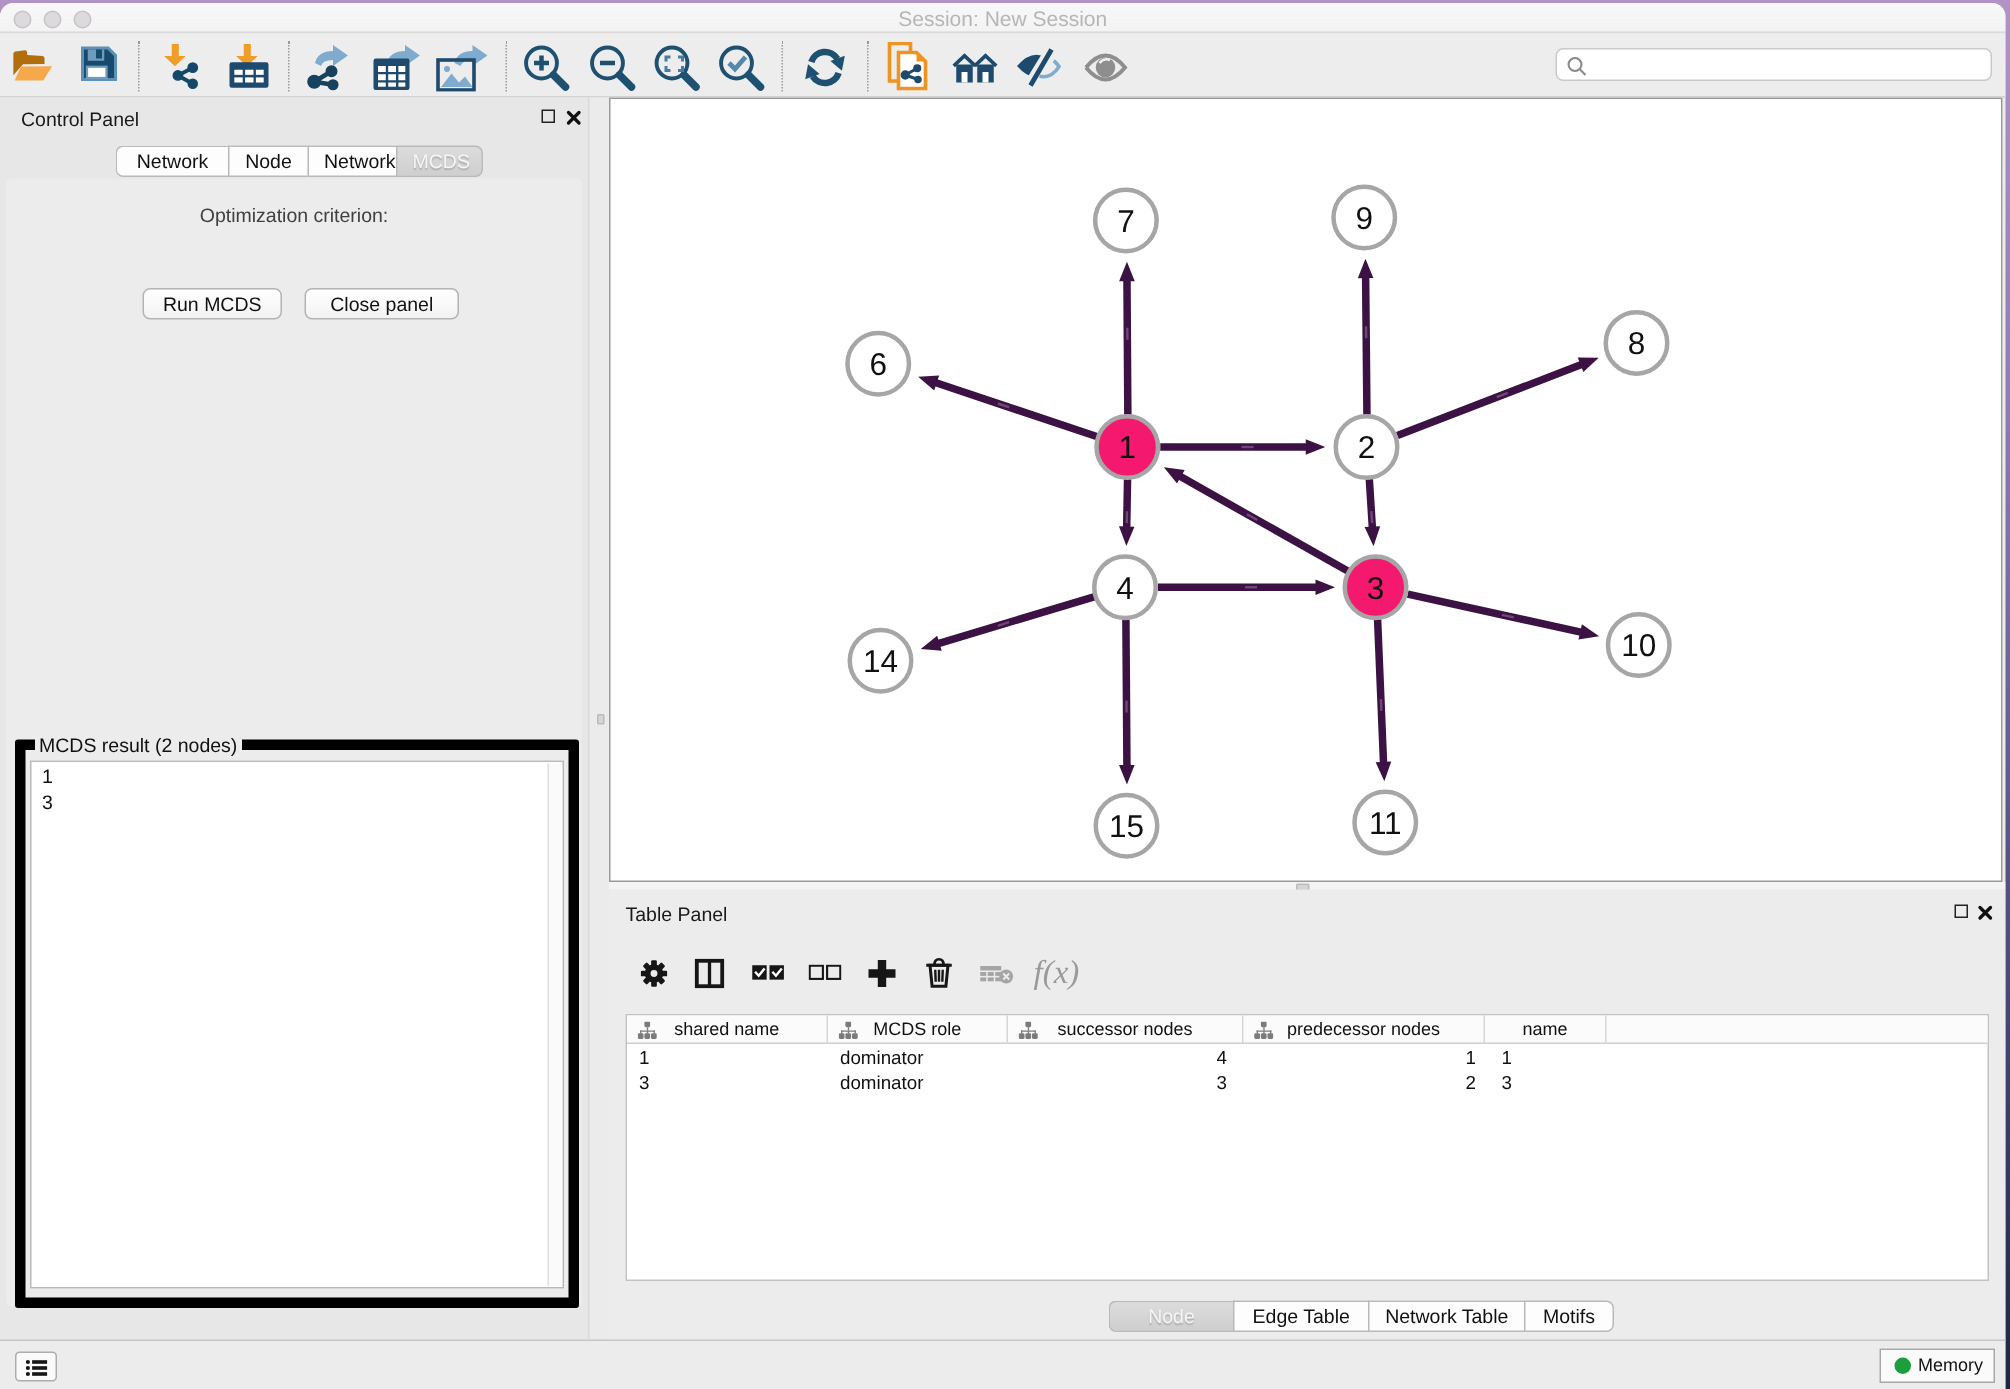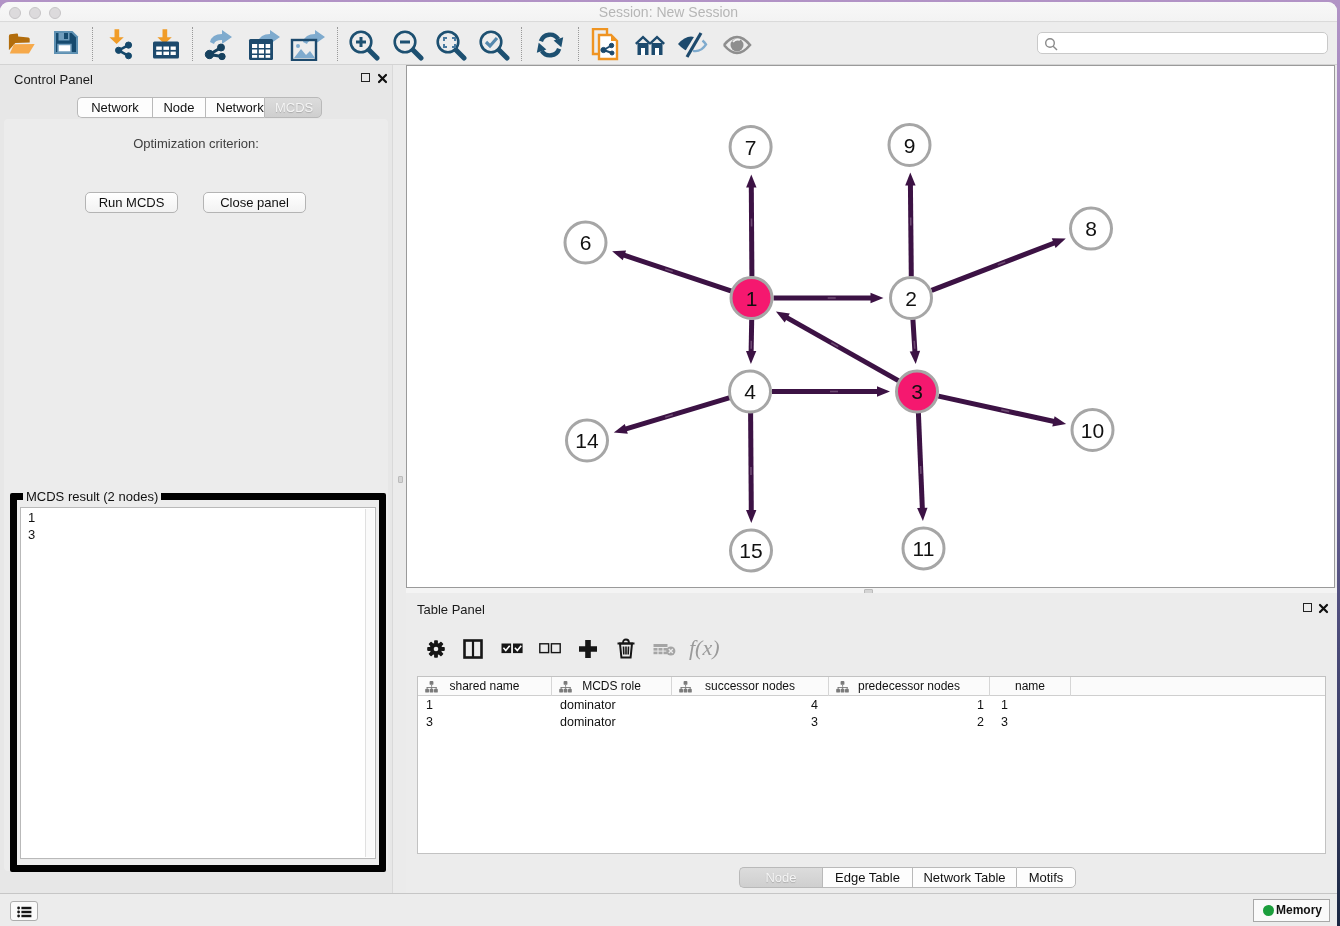--- a/index.html
+++ b/index.html
@@ -33,21 +33,21 @@
 
 .graph line { stroke:#3c1244; stroke-width:5; }
 .graph line.mid { stroke:#6d4a72; stroke-width:1.6; }
 .graph polygon { fill:#3c1244; }
 .graph circle { fill:#fff; stroke:#a6a6a6; stroke-width:3; }
 .graph circle.sel { fill:#f5186f; }
 .graph text { font-family:"Liberation Sans",sans-serif; font-size:21px; fill:#111; text-anchor:middle; }
 
 .tpanel { position:absolute; left:406px; top:591px; width:931px; height:300px; background:#ececec; }
 
-.statusbar { position:absolute; left:0; top:891px; width:100%; height:33px; background:#ececec; border-top:1px solid #c6c6c6;font-weight:bold; }
+.statusbar { position:absolute; left:0; top:891px; width:100%; height:33px; background:#ececec; border-top:1px solid #c6c6c6; }
 .hcell { position:absolute; top:0; height:19px; border-right:1px solid #d6d6d6; font-size:12px; color:#111; text-align:center; line-height:19px; overflow:hidden; }
 .hsvg { position:absolute; left:7px; top:4px; }
 .trow { position:absolute; left:0; width:100%; height:16px; font-size:12.5px; color:#111; line-height:16px; }
 </style>
 </head>
 <body>
 <div class="win">
 
   <div class="titlebar">
     <div class="tl" style="left:9px;"></div>
@@ -228,21 +228,21 @@
 
     <div class="seg" style="left:77px;top:32px;">
       <div class="tab" style="width:75px;">Network</div>
       <div class="tab" style="width:53px;">Node</div>
       <div class="tab" style="width:59px;">Network</div>
       <div class="tab sel" style="width:58px;">MCDS</div>
     </div>
 
     <div class="abs" style="left:4px;top:54px;width:384px;height:752px;background:#ececec;border-radius:4px;"></div>
     <div class="abs" style="left:0;top:71px;width:392px;text-align:center;font-size:13px;color:#404040;">Optimization criterion:</div>
-    <div class="btn abs" style="left:85px;top:127px;width:93px;height:21px;line-height:19px;">Run MCDS</div>
+    <div class="btn abs" style="left:95px;top:127px;width:93px;height:21px;line-height:19px;">Run MCDS</div>
     <div class="btn abs" style="left:203px;top:127px;width:103px;height:21px;line-height:19px;">Close panel</div>
 
     <fieldset class="abs" style="left:10px;top:424px;width:376px;height:383px;border:7px solid #000000;border-radius:2px;">
       <legend style="font-size:13px;color:#111;margin-left:6px;padding:0 3px;">MCDS result (2 nodes)</legend>
       <div style="position:absolute;left:3px;top:3px;right:3px;bottom:6px;background:#fff;border:1px solid #b9b9b9;">
         <div style="font-size:13px;color:#111;padding:2px 0 0 7px;line-height:16.5px;">1<br>3</div>
         <div style="position:absolute;right:1px;top:1px;width:9px;bottom:1px;background:#fafafa;border-left:1px solid #e0e0e0;"></div>
       </div>
     </fieldset>
   </div>

